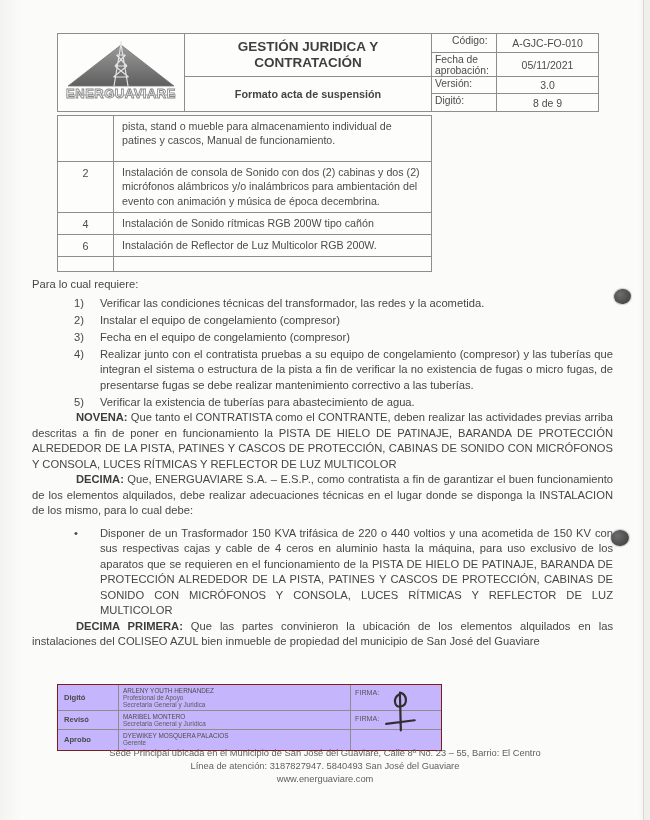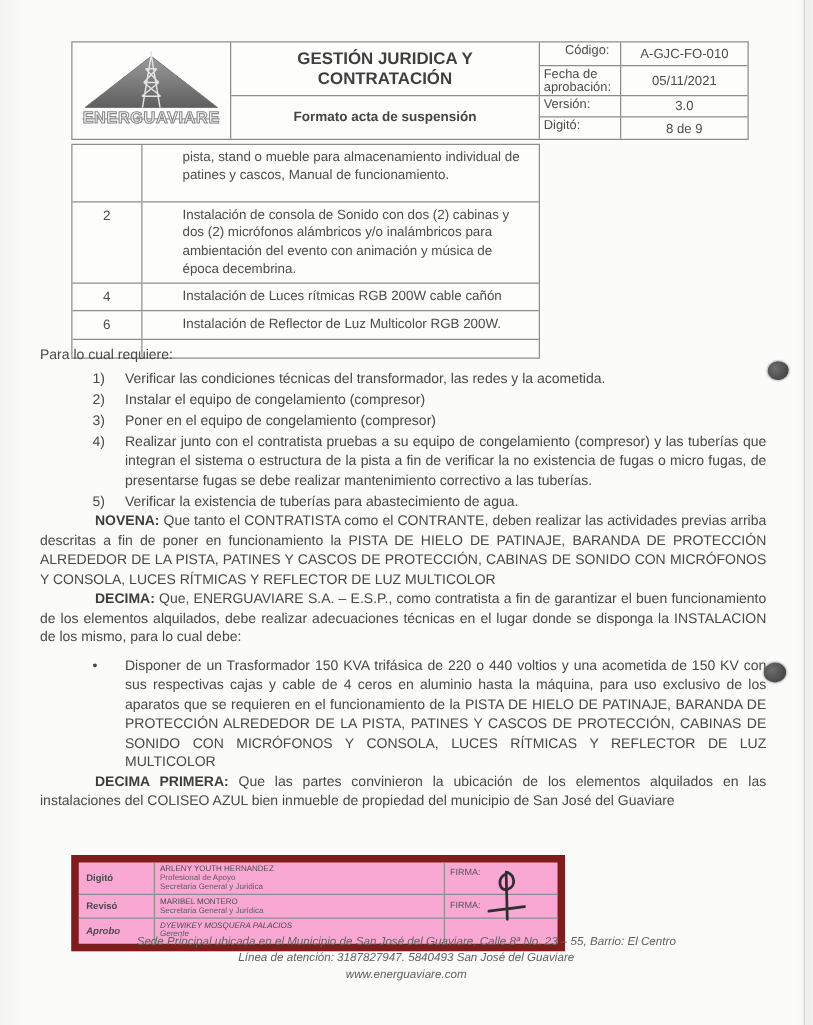--- a/index.html
+++ b/index.html
@@ -26,21 +26,21 @@
   .h-ml{border-left:1px solid #8d8d8d;border-bottom:1px solid #8d8d8d;font-size:10.3px;line-height:10.6px;padding:2px 3px;color:#4c4c4c;}
   .h-mv{border-left:1px solid #8d8d8d;border-bottom:1px solid #8d8d8d;font-size:10.5px;display:flex;align-items:center;justify-content:center;color:#4c4c4c;}
   .h-ml.last,.h-mv.last{border-bottom:none;}
   .h-ml.r1{grid-area:1/3/2/4;padding-left:20px;} .h-mv.r1{grid-area:1/4/2/5;}
   .h-ml.r2{grid-area:2/3/3/4;} .h-mv.r2{grid-area:2/4/3/5;}
   .h-ml.r3{grid-area:3/3/4/4;} .h-mv.r3{grid-area:3/4/4/5;}
   .h-ml.r4{grid-area:4/3/5/4;} .h-mv.r4{grid-area:4/4/5/5;}
 
   
   .items-table{position:absolute;left:57px;top:115px;width:373px;border:1px solid #8d8d8d;background:#fdfdfc;}
-  .items-row{display:flex;border-top:1px solid #8d8d8d;gap:24px;}
+  .items-row{display:flex;border-top:1px solid #8d8d8d;}
   .items-row:first-child{border-top:none;}
   .items-row:nth-child(1){min-height:45px;}
   .items-row:nth-child(2){min-height:48px;}
   .items-row:nth-child(3){min-height:21px;}
   .items-row:nth-child(4){min-height:21px;}
   .items-row:nth-child(5){min-height:14px;}
   .items-qty{width:55px;flex:none;border-right:1px solid #8d8d8d;display:flex;justify-content:center;padding-top:5px;font-size:10.8px;color:#4c4c4c;}
   .items-desc{flex:1;padding:3px 8px 4px;font-size:10.7px;line-height:14.3px;color:#4c4c4c;}
 
   
@@ -53,34 +53,34 @@
   .req-list .txt{flex:1;text-align:justify;}
   .p-novena{margin-top:9px;}
   .p-decima{margin-top:8px;}
   .bullet-item{margin-top:7px;display:flex;padding-left:42px;}
   .bullet-glyph{width:26px;flex:none;}
   .bullet-glyph::before{content:"\2022";}
   .bullet-txt{flex:1;text-align:justify;}
   .p-dp{margin-top:9px;}
 
   
-  .sign-table{position:absolute;left:57px;top:684px;width:383px;border:6px solid #7f1d1d;background:#f9a8d4;}
+  .sign-table{position:absolute;left:57px;top:684px;width:383px;border:1px solid #7f1d1d;background:#c4b5fd;}
   .sign-row{display:flex;border-top:1px solid #8d8d8d;}
   .sign-row:first-child{border-top:none;}
   .sign-row:nth-child(1){min-height:23px;}
   .sign-row:nth-child(2){min-height:18px;}
-  .sign-row:nth-child(3){min-height:20px;font-style:italic;}
+  .sign-row:nth-child(3){min-height:20px;}
   .sign-role{width:54px;flex:none;border-right:1px solid #8d8d8d;font-weight:bold;font-size:7.6px;color:#4a4a4a;display:flex;align-items:center;padding-left:6px;}
   .sign-name{flex:1;border-right:1px solid #8d8d8d;padding:2px 4px 1px;font-size:6.4px;line-height:7.2px;color:#5c5c5c;}
   .sign-name .nm{color:#4c4c4c;}
   .sign-firma{width:82px;flex:none;font-size:7.2px;color:#555;padding:3px 4px;}
   .sig-mark{position:absolute;left:322px;top:4px;width:38px;height:46px;z-index:2;}
 
   
-  .footer{position:absolute;left:0;top:747px;width:650px;text-align:center;font-style:italic;font-size:9.3px;line-height:13px;color:#606060;}
+  .footer{position:absolute;left:0;top:747px;width:650px;text-align:center;font-size:9.3px;line-height:13px;color:#606060;}
 
   
   .dot{position:absolute;border-radius:50%;background:radial-gradient(circle at 38% 34%,#6d6d6d,#494949 70%);box-shadow:0 0 1px 1px rgba(120,120,120,.35);}
   .dot1{left:614px;top:289px;width:17px;height:15px;transform:rotate(-8deg);}
   .dot2{left:611px;top:530px;width:18px;height:16px;transform:rotate(-6deg);}
 </style>
 </head>
 <body>
 
 <div class="scan">
@@ -117,21 +117,21 @@
     <div class="items-row">
       <div class="items-qty"></div>
       <div class="items-desc">pista, stand o mueble para almacenamiento individual de patines y cascos, Manual de funcionamiento.</div>
     </div>
     <div class="items-row">
       <div class="items-qty">2</div>
       <div class="items-desc">Instalación de consola de Sonido con dos (2) cabinas y dos (2) micrófonos alámbricos y/o inalámbricos para ambientación del evento con animación y música de época decembrina.</div>
     </div>
     <div class="items-row">
       <div class="items-qty">4</div>
-      <div class="items-desc">Instalación de Luces rítmicas RGB 200W cable cañón</div>
+      <div class="items-desc">Instalación de Sonido rítmicas RGB 200W tipo cañón</div>
     </div>
     <div class="items-row">
       <div class="items-qty">6</div>
       <div class="items-desc">Instalación de Reflector de Luz Multicolor RGB 200W.</div>
     </div>
     <div class="items-row">
       <div class="items-qty"></div>
       <div class="items-desc"></div>
     </div>
   </div>
@@ -142,21 +142,21 @@
       <li>
         <span class="num">1)</span>
         <span class="txt">Verificar las condiciones técnicas del transformador, las redes y la acometida.</span>
       </li>
       <li>
         <span class="num">2)</span>
         <span class="txt">Instalar el equipo de congelamiento (compresor)</span>
       </li>
       <li>
         <span class="num">3)</span>
-        <span class="txt">Poner en el equipo de congelamiento (compresor)</span>
+        <span class="txt">Fecha en el equipo de congelamiento (compresor)</span>
       </li>
       <li>
         <span class="num">4)</span>
         <span class="txt">Realizar junto con el contratista pruebas a su equipo de congelamiento (compresor) y las tuberías que integran el sistema o estructura de la pista a fin de verificar la no existencia de fugas o micro fugas, de presentarse fugas se debe realizar mantenimiento correctivo a las tuberías.</span>
       </li>
       <li>
         <span class="num">5)</span>
         <span class="txt">Verificar la existencia de tuberías para abastecimiento de agua.</span>
       </li>
     </ol>

